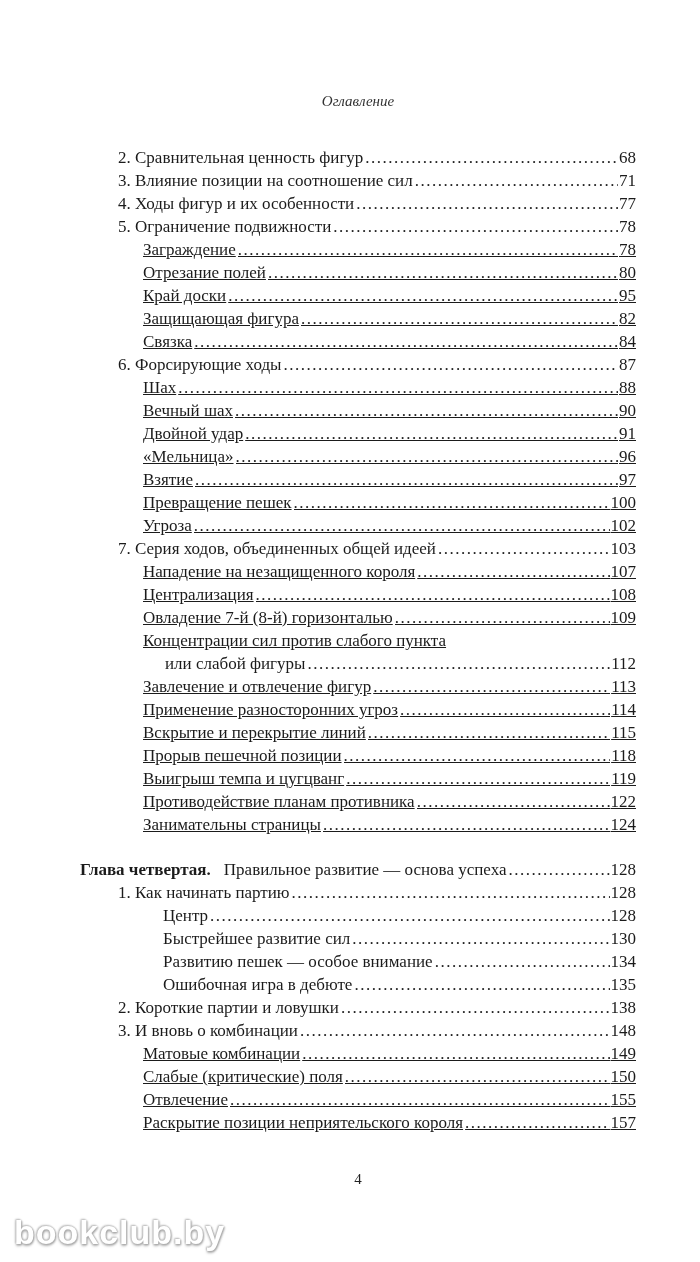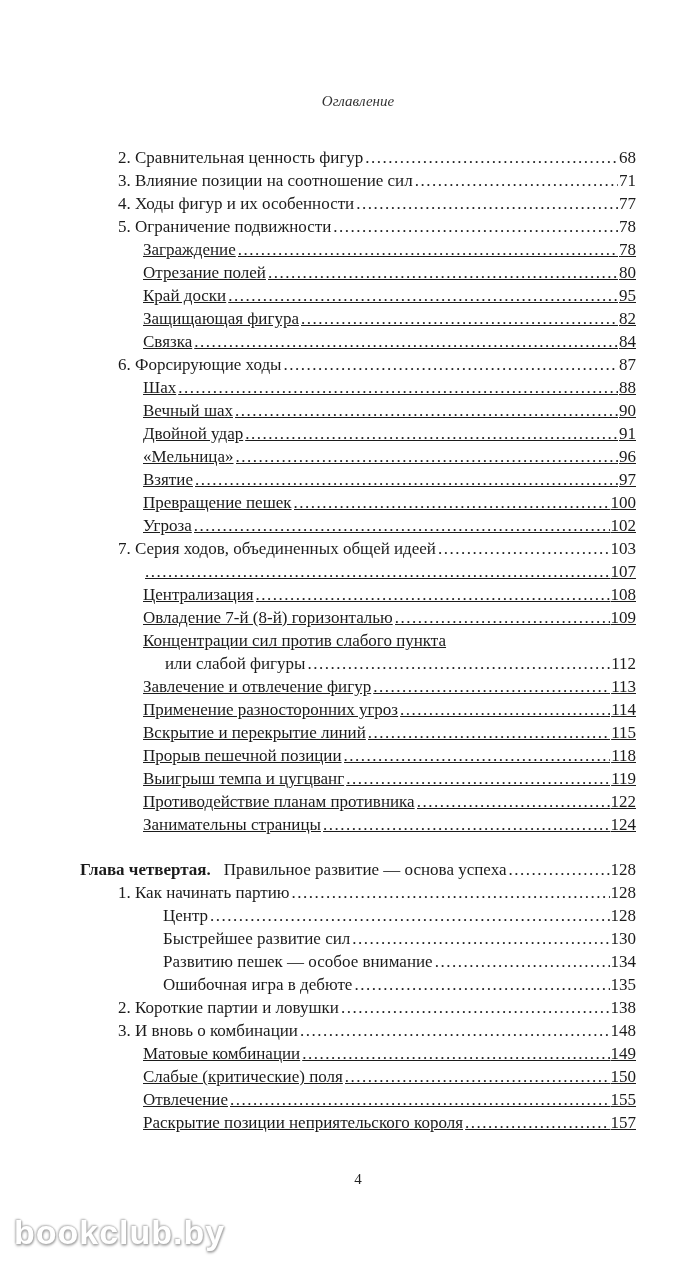--- a/index.html
+++ b/index.html
@@ -177,20 +177,21 @@
         <span class="label">Угроза</span>
         <span class="leader"></span>
         <span class="pagenum">102</span>
       </div>
       <div class="row indent-num">
         <span class="label">7. Серия ходов, объединенных общей идеей</span>
         <span class="leader"></span>
         <span class="pagenum">103</span>
       </div>
       <div class="row indent-sub">
+        <span class="label">Нападение на незащищенного короля</span>
         <span class="leader"></span>
         <span class="pagenum">107</span>
       </div>
       <div class="row indent-sub">
         <span class="label">Централизация</span>
         <span class="leader"></span>
         <span class="pagenum">108</span>
       </div>
       <div class="row indent-sub">
         <span class="label">Овладение 7-й (8-й) горизонталью</span>

